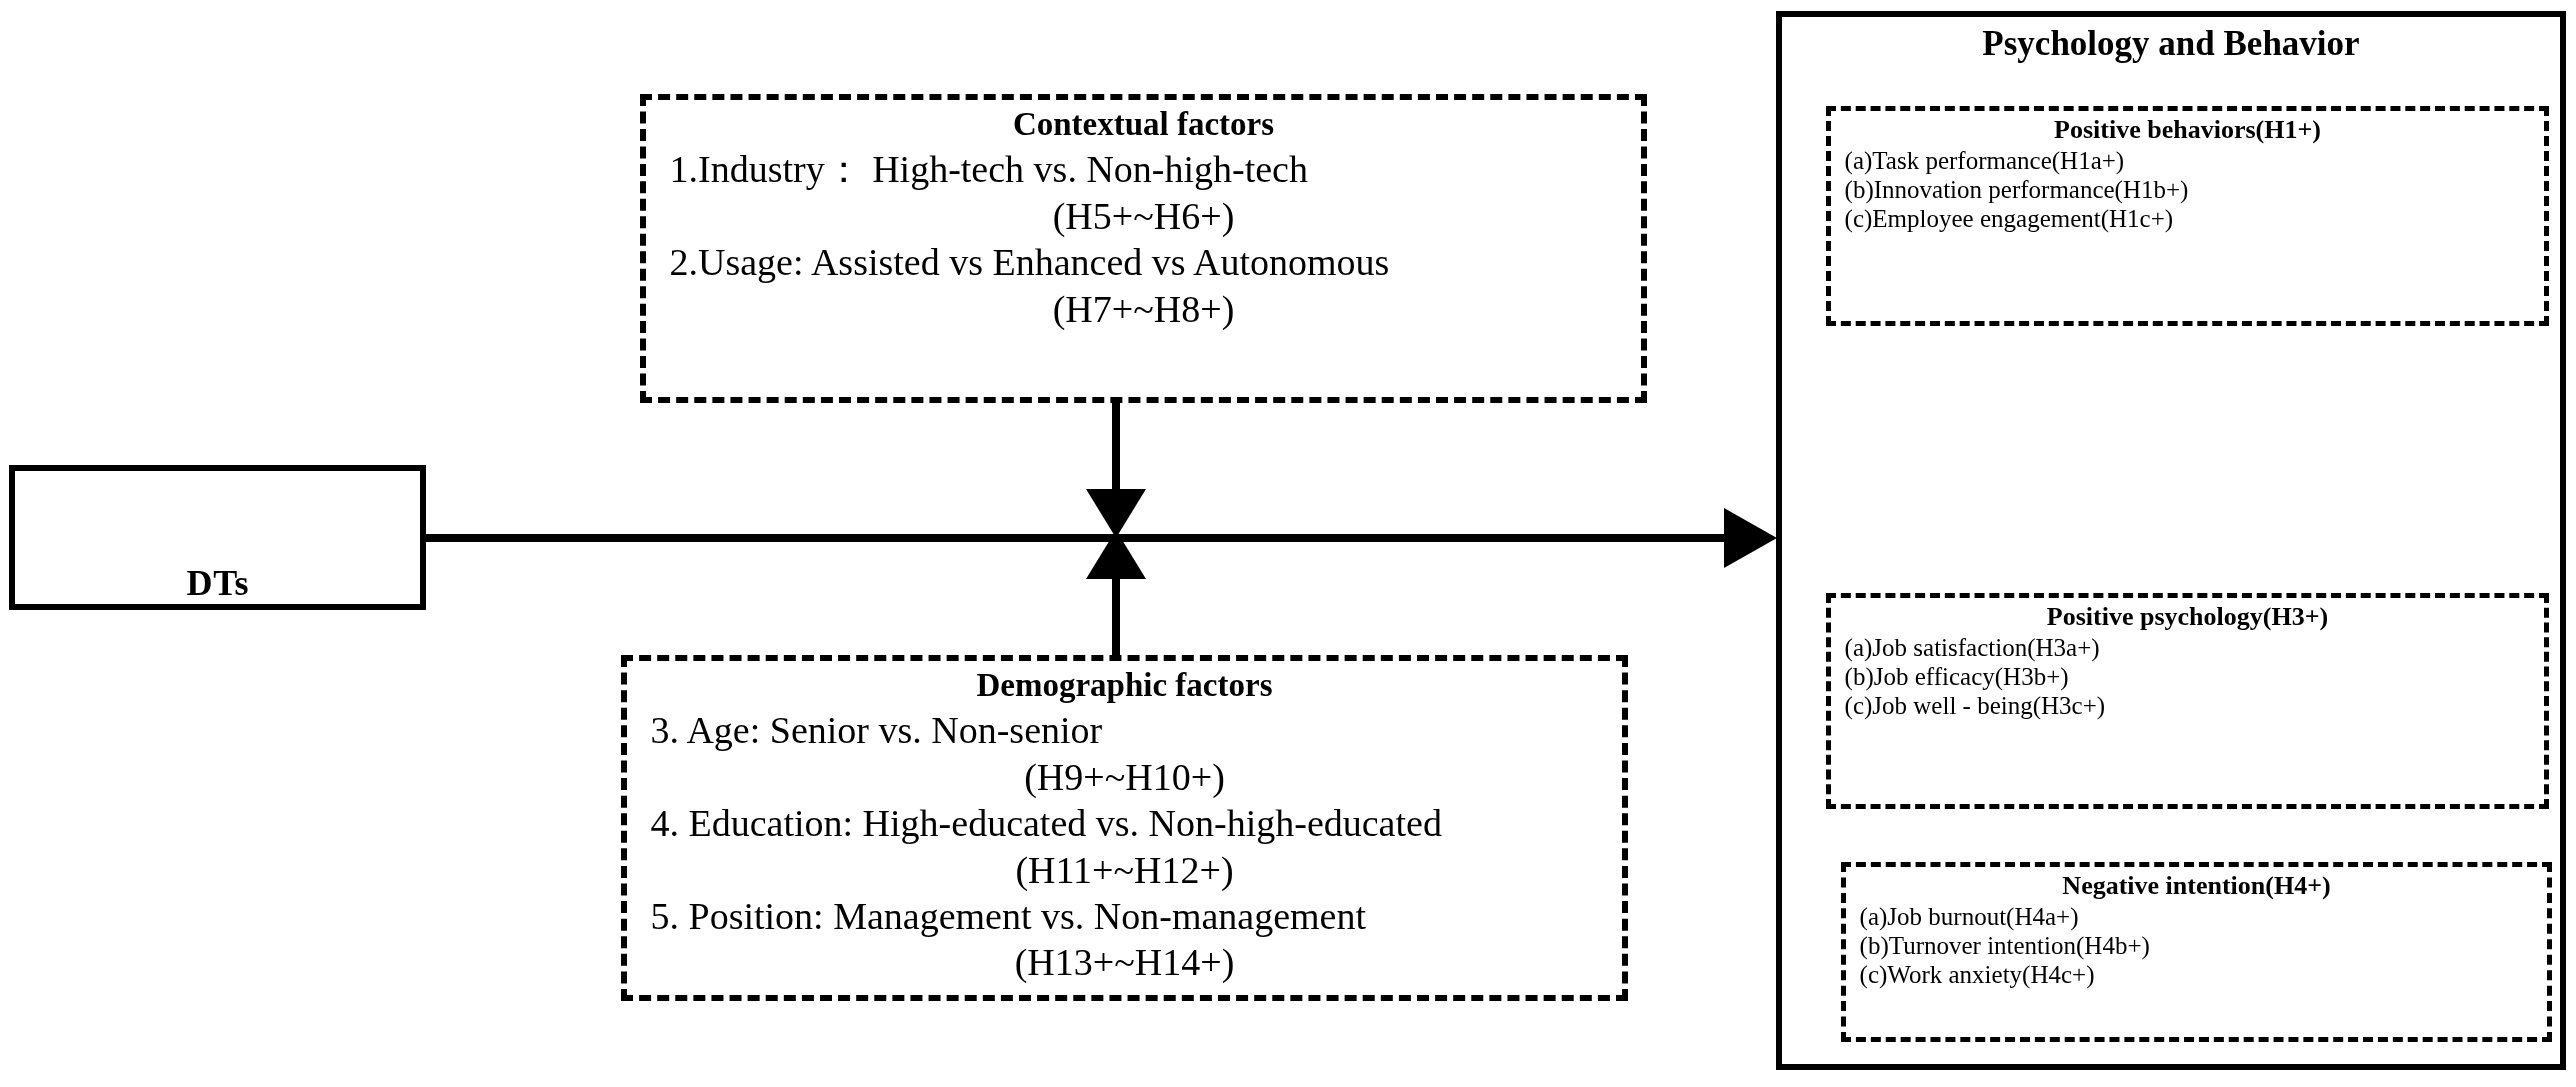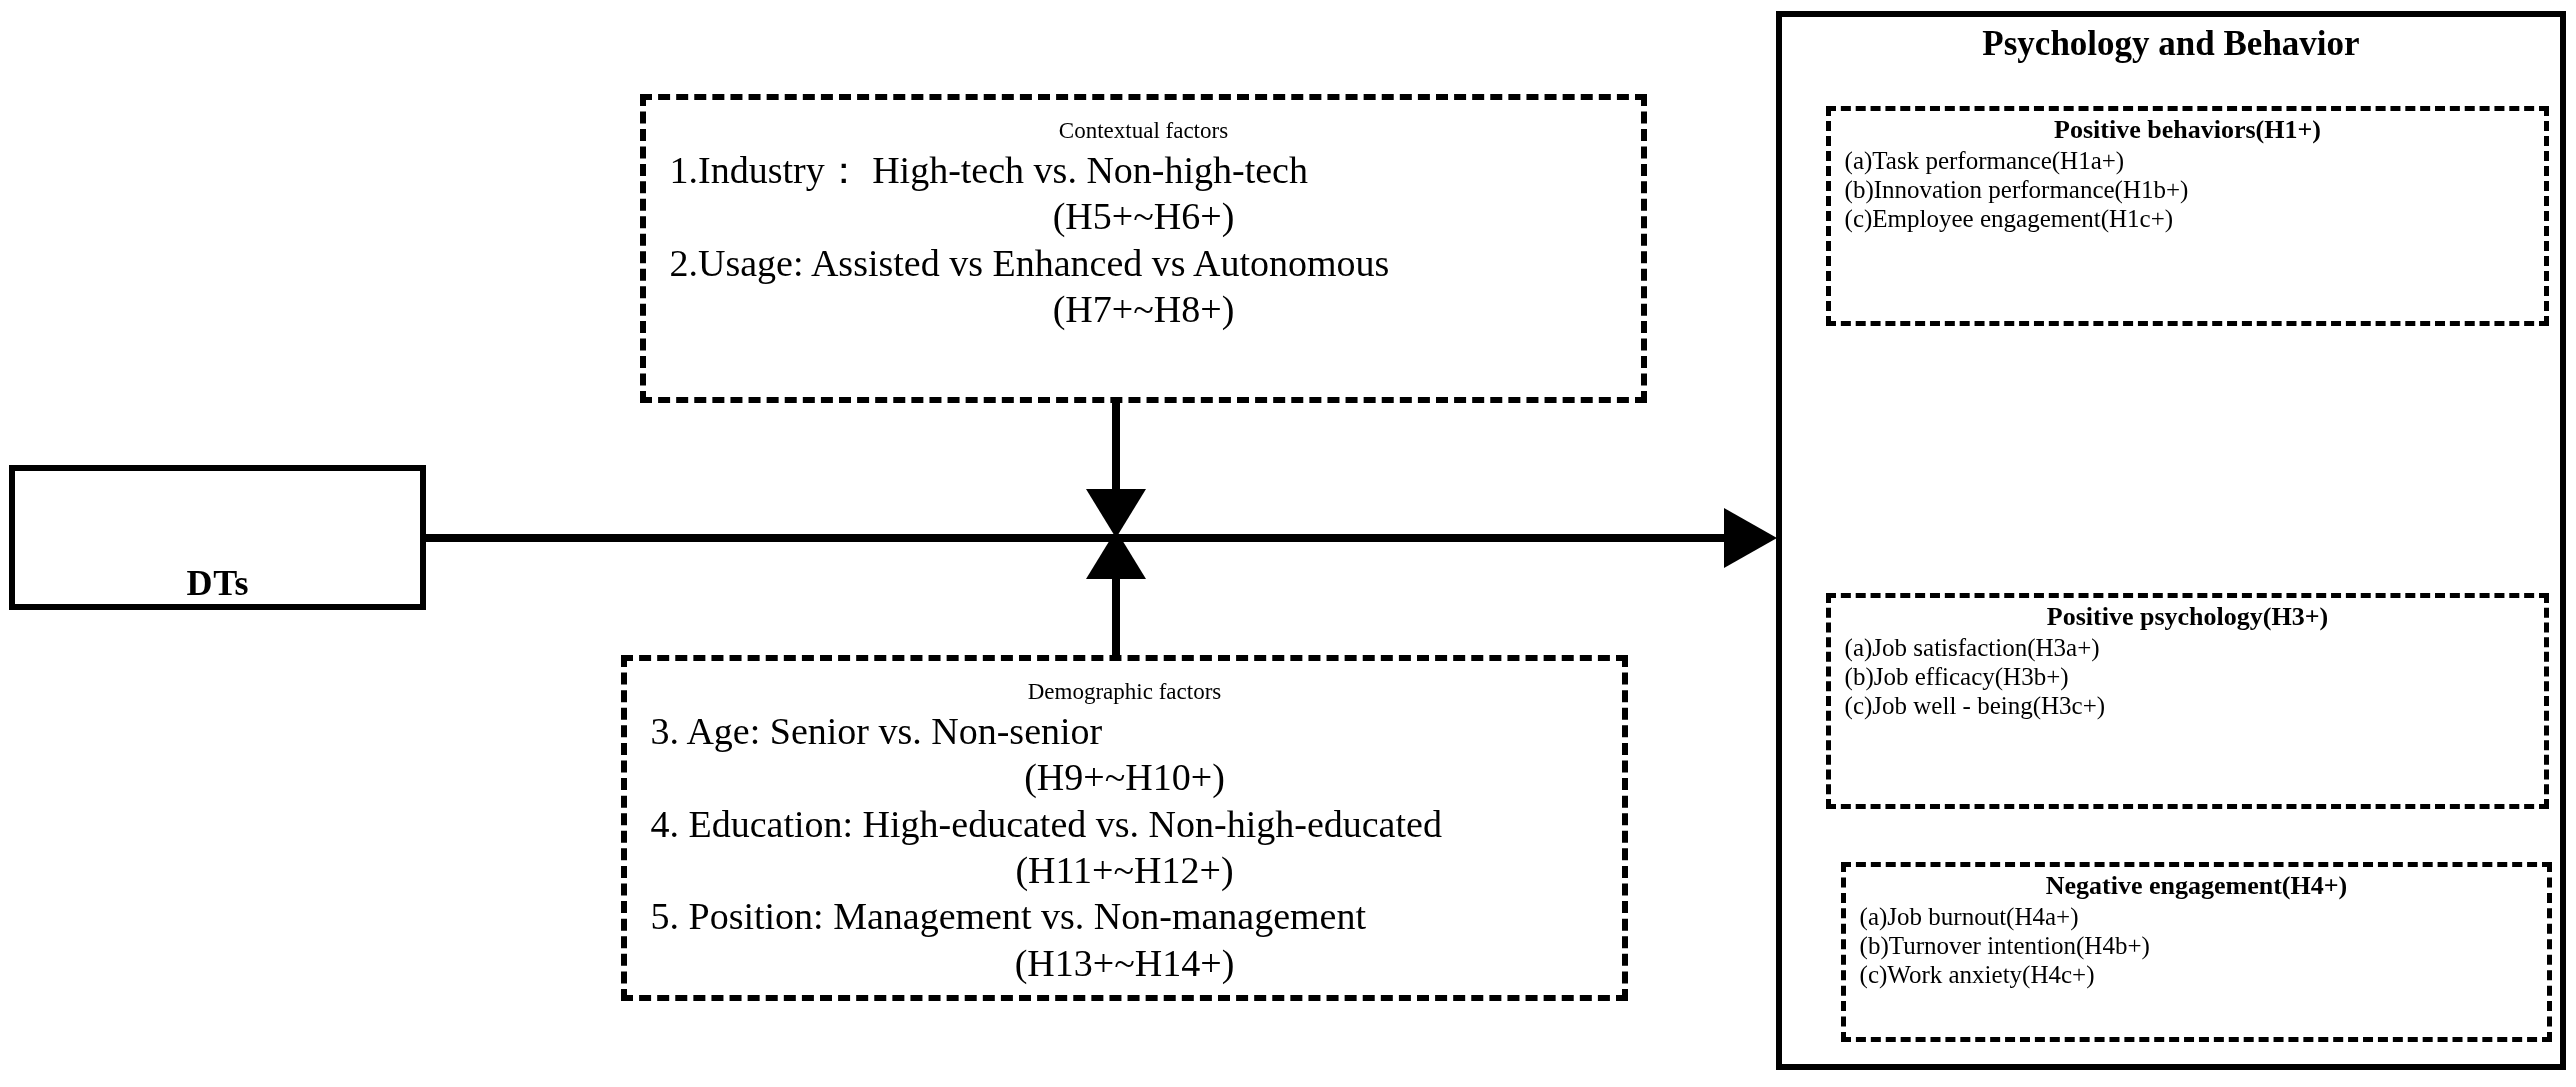--- a/index.html
+++ b/index.html
@@ -28,21 +28,21 @@
     border:6.8px dashed #000;
     text-align:center;
   }
   
   #demographic-box{
     left:621px; top:655px; width:1007px; height:346px;
     border:6.8px dashed #000;
     text-align:center;
   }
   .grp-title{
-    font-size:23px;font-weight:normal;margin-top:18px;margin-bottom:2.5px;
+    font-size:33px;font-weight:bold;margin-top:6px;margin-bottom:2.5px;
     line-height:1.15;
   }
   .grp-line{
     font-size:38px;line-height:1.22;white-space:nowrap;
   }
   .grp-line.left{text-align:left;padding-left:23.5px;}
   .grp-line.center{text-align:center;}
 
   
   #psych-panel{
@@ -141,21 +141,21 @@
 
 
   <div class="sub-box" id="sub-3">
     <div class="sub-title">Positive psychology(H3+)</div>
     <div class="sub-item">(a)Job satisfaction(H3a+)</div>
     <div class="sub-item">(b)Job efficacy(H3b+)</div>
     <div class="sub-item">(c)Job well - being(H3c+)</div>
   </div>
 
   <div class="sub-box" id="sub-4">
-    <div class="sub-title">Negative engagement(H4+)</div>
+    <div class="sub-title">Negative intention(H4+)</div>
     <div class="sub-item">(a)Job burnout(H4a+)</div>
     <div class="sub-item">(b)Turnover intention(H4b+)</div>
     <div class="sub-item">(c)Work anxiety(H4c+)</div>
   </div>
 
   <div class="hline" id="main-arrow-line"></div>
   <div class="tri" id="main-arrow-head"></div>
 
   <div class="vline" id="ctx-vline"></div>
   <div class="tri" id="ctx-arrow-head"></div>

